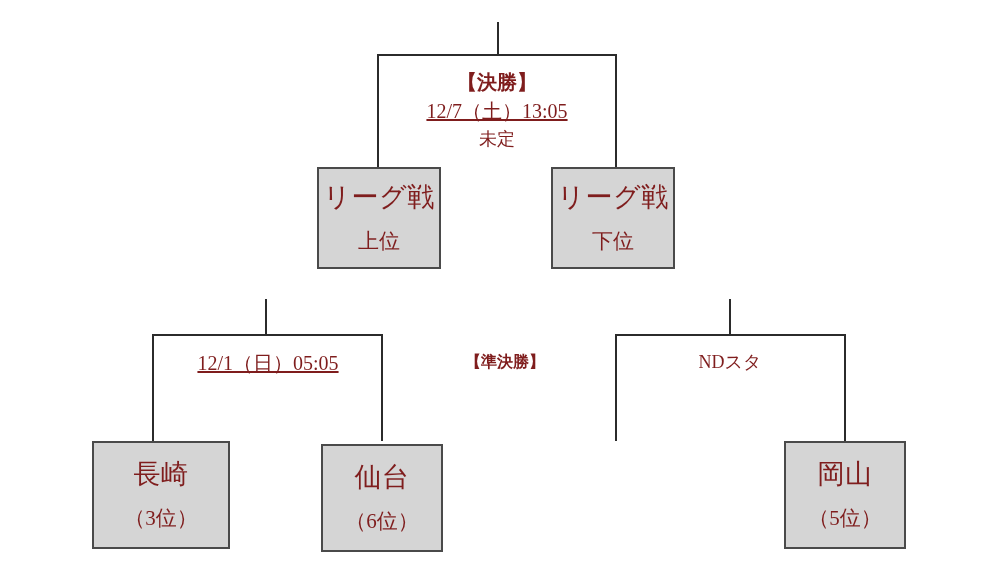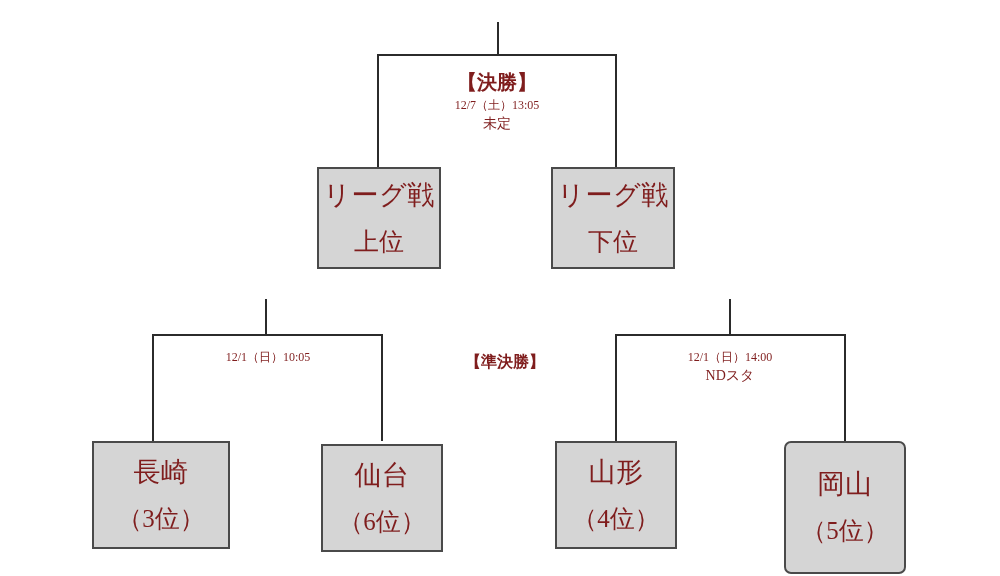--- a/index.html
+++ b/index.html
@@ -39,43 +39,44 @@
     justify-content: center;
     text-align: center;
   }
   .node-box .node-primary {
     font-size: 27px;
     line-height: 1.1;
     letter-spacing: 0.02em;
     white-space: nowrap;
   }
   .node-box .node-secondary {
-    font-size: 25px;
+    font-size: 21px;
     line-height: 1.1;
     margin-top: 17px;
     white-space: nowrap;
   }
 
   
   .match-info {
     position: absolute;
     text-align: center;
     white-space: nowrap;
   }
   .match-info .round-title {
     font-size: 20px;
     font-weight: bold;
     line-height: 1.45;
   }
   .match-info .match-datetime {
-    font-size: 12px;
+    font-size: 20px;
     line-height: 1.45;
+    text-decoration: underline;
   }
   .match-info .match-venue {
-    font-size: 14px;
+    font-size: 18px;
     line-height: 1.45;
   }
   .round-label-standalone {
     position: absolute;
     font-size: 16px;
     font-weight: bold;
     white-space: nowrap;
     text-align: center;
   }
 </style>
@@ -105,46 +106,41 @@
   </div>
 
   <div class="round-label-standalone" style="left:430px; top:352px; width:150px;">【準決勝】</div>
 
   <div class="line-v" style="left: 265px; top: 299px; height: 37px; background: rgb(43, 43, 43);"></div>
   <div class="line-h" style="left: 152px; top: 334px; width: 231px; background: rgb(43, 43, 43);"></div>
   <div class="line-v" style="left: 152px; top: 334px; height: 107px; background: rgb(43, 43, 43);"></div>
   <div class="line-v" style="left: 381px; top: 334px; height: 107px; background: rgb(43, 43, 43);"></div>
 
   <div class="match-info" style="left:166px; top:349px; width:204px;">
-    <div class="match-datetime">12/1（日）10:05</div>
+    <div class="match-datetime">12/1（日）05:05</div>
   </div>
 
   <div class="line-v" style="left: 729px; top: 299px; height: 37px; background: rgb(43, 43, 43);"></div>
   <div class="line-h" style="left: 615px; top: 334px; width: 231px; background: rgb(43, 43, 43);"></div>
   <div class="line-v" style="left: 615px; top: 334px; height: 107px; background: rgb(43, 43, 43);"></div>
   <div class="line-v" style="left: 844px; top: 334px; height: 107px; background: rgb(43, 43, 43);"></div>
 
   <div class="match-info" style="left:628px; top:349px; width:204px;">
-    <div class="match-datetime">12/1（日）14:00</div>
     <div class="match-venue">NDスタ</div>
   </div>
 
   <div class="node-box" style="left: 92px; top: 441px; width: 138px; height: 108px; background: rgb(213, 213, 213); border-color: rgb(74, 74, 74);">
     <div class="node-primary">長崎</div>
     <div class="node-secondary">（3位）</div>
   </div>
 
   <div class="node-box" style="left: 321px; top: 444px; width: 122px; height: 108px; background: rgb(213, 213, 213); border-color: rgb(74, 74, 74);">
     <div class="node-primary">仙台</div>
     <div class="node-secondary">（6位）</div>
   </div>
 
-  <div class="node-box" style="left: 555px; top: 441px; width: 122px; height: 108px; background: rgb(213, 213, 213); border-color: rgb(74, 74, 74);">
-    <div class="node-primary">山形</div>
-    <div class="node-secondary">（4位）</div>
-  </div>
 
-  <div class="node-box" style="left: 784px; top: 441px; width: 122px; height: 133px; background: rgb(213, 213, 213); border-color: rgb(74, 74, 74); border-radius: 7px;">
+  <div class="node-box" style="left: 784px; top: 441px; width: 122px; height: 108px; background: rgb(213, 213, 213); border-color: rgb(74, 74, 74);">
     <div class="node-primary">岡山</div>
     <div class="node-secondary">（5位）</div>
   </div>
 
 </div>
 
 </body></html>

